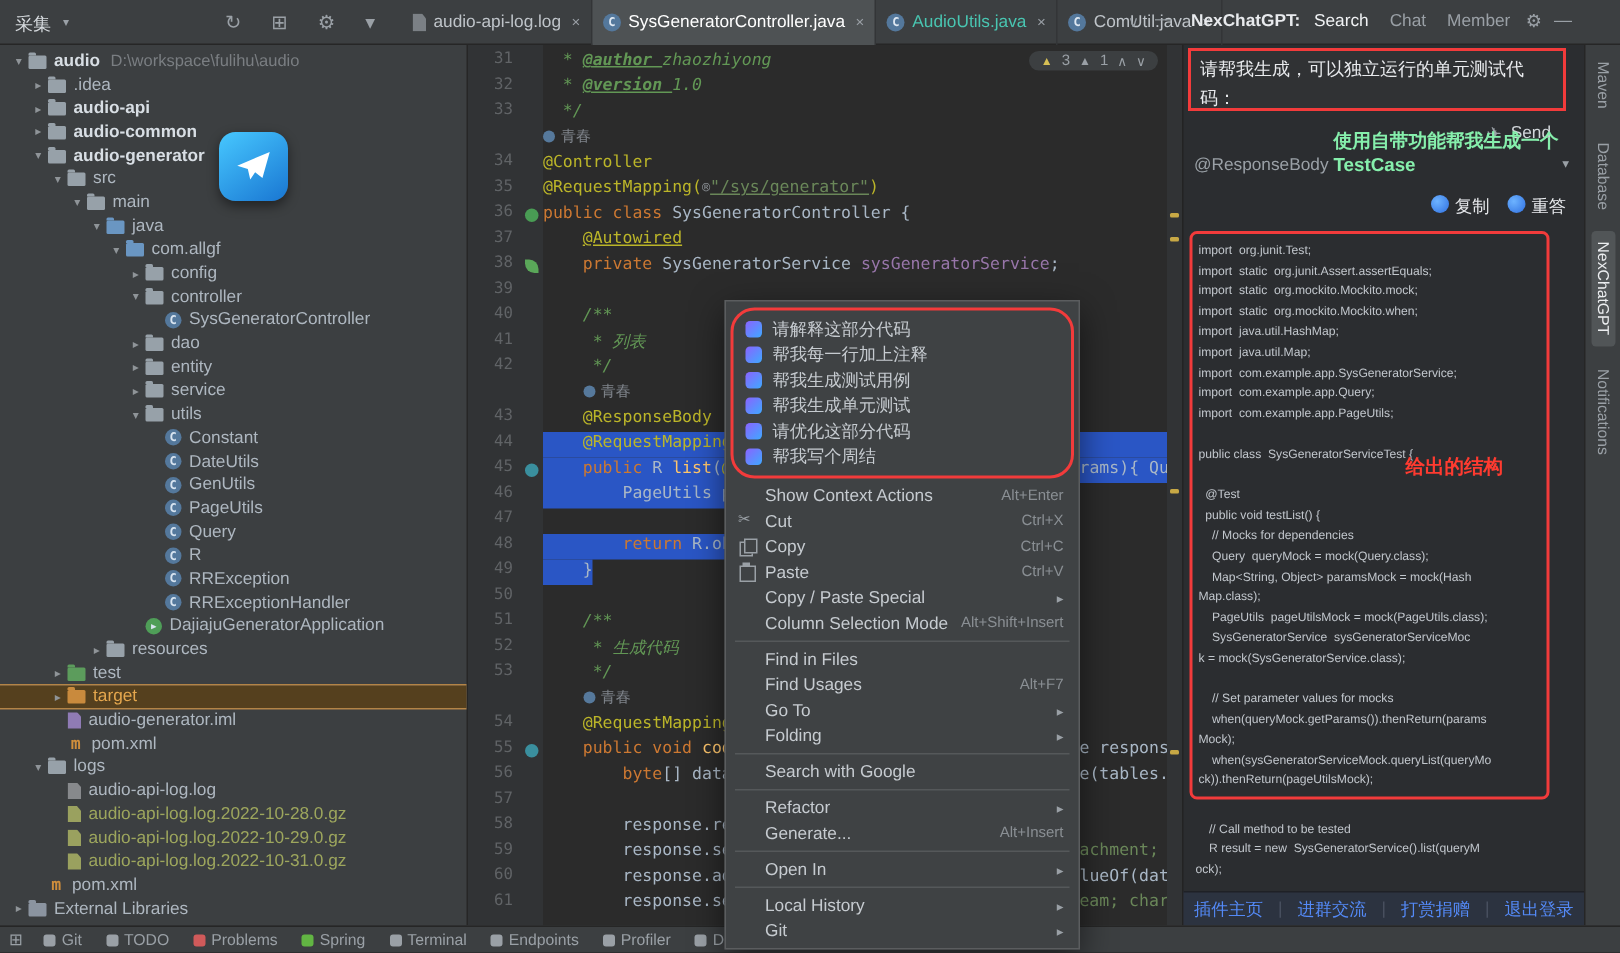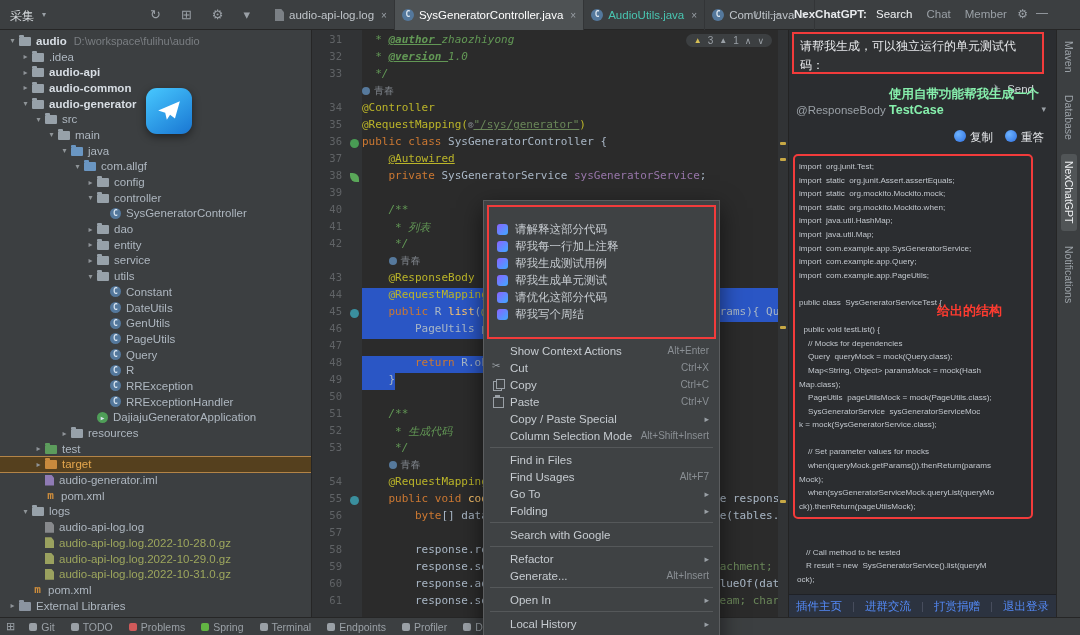--- a/index.html
+++ b/index.html
@@ -80,21 +80,21 @@
 .scrollcol{position:absolute;right:0;top:0;bottom:0;width:10px;background:#313335}
 .smark{position:absolute;left:2px;width:6px;height:3px;background:#c7a845;border-radius:1px}
 
 
 .cmenu{position:absolute;left:483px;top:200px;width:237px;background:#3f4244;border:1px solid #5b5d5f;box-shadow:0 8px 22px rgba(0,0,0,.55);z-index:50;padding:3px 0;font-size:11.5px;color:#c6cbd0}
 .mi{display:flex;align-items:center;height:17px;padding:0 10px 0 8px;gap:7px}
 .mlabel{flex:1;white-space:nowrap}
 .mshort{color:#8a8f94;font-size:10px}
 .msub{color:#9aa0a6;font-size:9px}
 .msep{height:1px;background:#55585a;margin:3px 6px}
-.ai-box{border:2px solid #f23b3b;border-radius:0;margin:1px 3px 3px;padding:14px 0}
+.ai-box{border:2px solid #f23b3b;border-radius:16px;margin:1px 3px 3px;padding:4px 0}
 .ai-ico{width:11px;height:11px;border-radius:3px;background:linear-gradient(135deg,#8a63ff,#3fa9ff);flex:none}
 .mi-ico{width:11px;height:11px;flex:none;position:relative}
 .mi-scissors::before{content:"✂";position:absolute;left:0;top:-2px;color:#9aa0a6;font-size:10px}
 .mi-copy::before{content:"";position:absolute;left:1px;top:2px;width:7px;height:8px;border:1px solid #9aa0a6}
 .mi-copy::after{content:"";position:absolute;left:4px;top:0;width:7px;height:8px;border:1px solid #9aa0a6;background:#3f4244}
 .mi-paste::before{content:"";position:absolute;left:1px;top:1px;width:9px;height:9px;border:1px solid #9aa0a6}
 .mi-paste::after{content:"";position:absolute;left:3px;top:-1px;width:5px;height:3px;background:#9aa0a6}
 
 
 .chat{position:absolute;left:788px;top:30px;width:268px;bottom:18px;background:#2b2d30;border-left:1px solid #232323}
@@ -562,20 +562,21 @@
         <div class="codeline">import  static  org.mockito.Mockito.mock;</div>
         <div class="codeline">import  static  org.mockito.Mockito.when;</div>
         <div class="codeline">import  java.util.HashMap;</div>
         <div class="codeline">import  java.util.Map;</div>
         <div class="codeline">import  com.example.app.SysGeneratorService;</div>
         <div class="codeline">import  com.example.app.Query;</div>
         <div class="codeline">import  com.example.app.PageUtils;</div>
         <div class="codeline"></div>
         <div class="codeline">public class  SysGeneratorServiceTest {</div>
         <div class="codeline"></div>
+        <div class="codeline">  @Test</div>
         <div class="codeline">  public void testList() {</div>
         <div class="codeline">    // Mocks for dependencies</div>
         <div class="codeline">    Query  queryMock = mock(Query.class);</div>
         <div class="codeline">    Map&lt;String, Object&gt; paramsMock = mock(Hash</div>
         <div class="codeline">Map.class);</div>
         <div class="codeline">    PageUtils  pageUtilsMock = mock(PageUtils.class);</div>
         <div class="codeline">    SysGeneratorService  sysGeneratorServiceMoc</div>
         <div class="codeline">k = mock(SysGeneratorService.class);</div>
         <div class="codeline"></div>
         <div class="codeline">    // Set parameter values for mocks</div>

